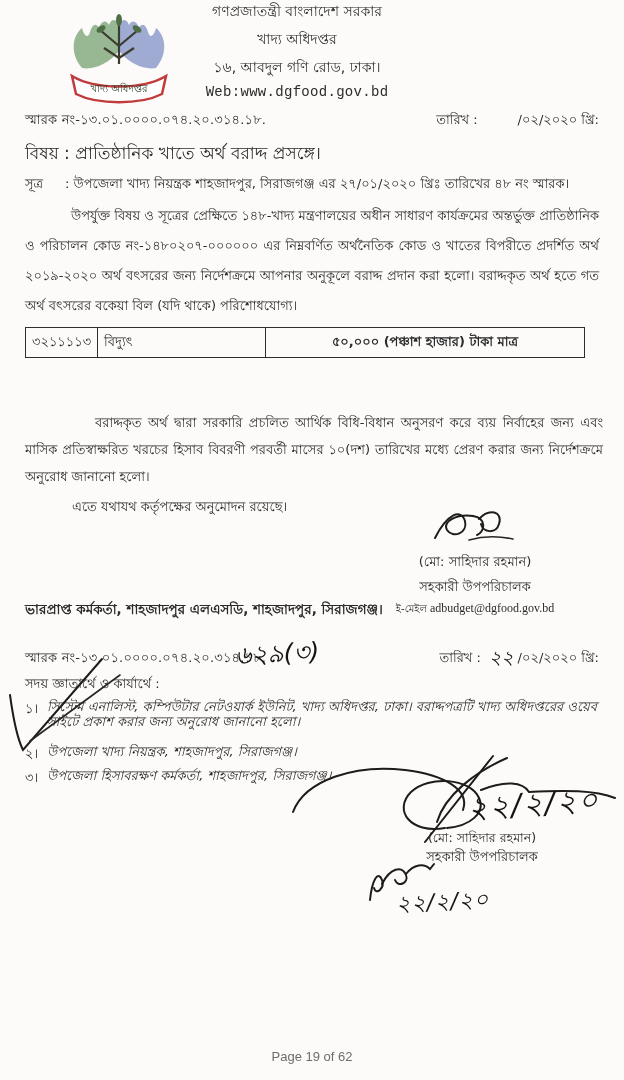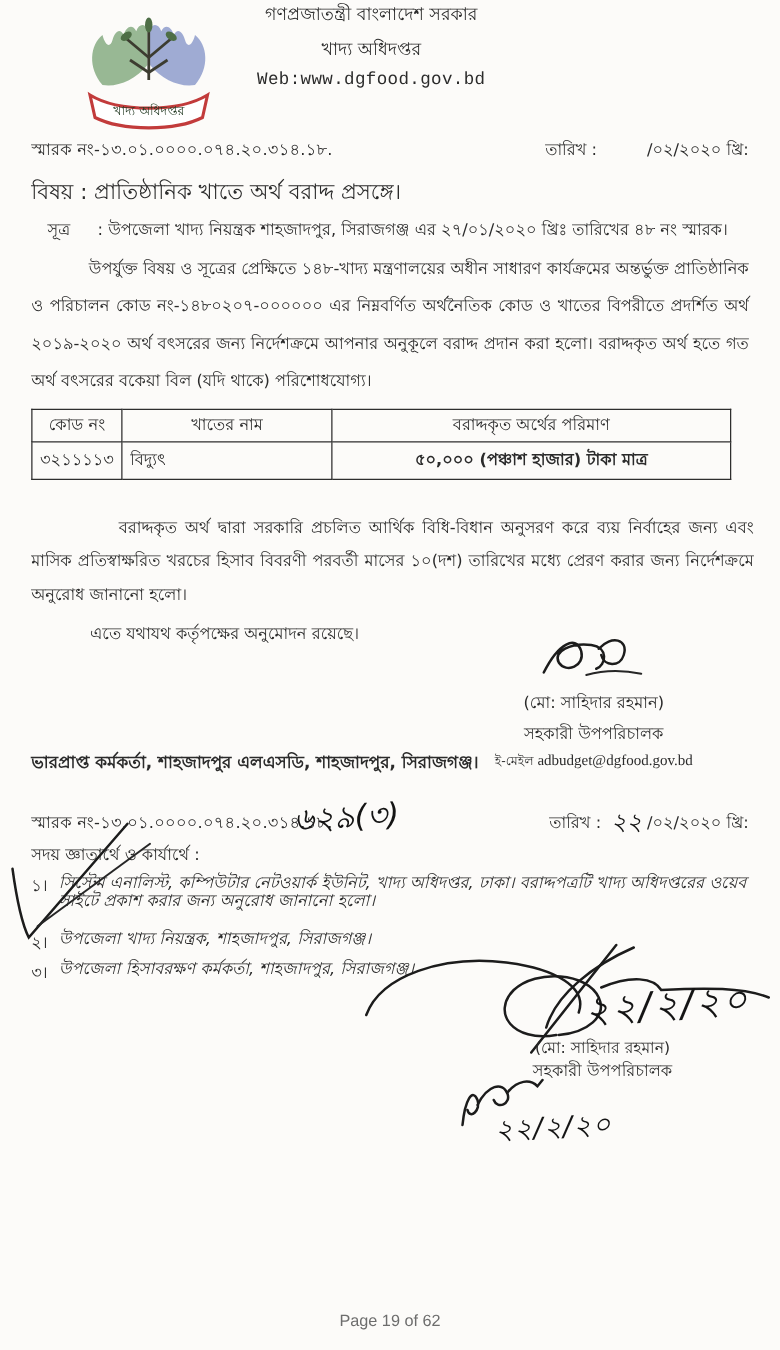--- a/index.html
+++ b/index.html
@@ -18,21 +18,21 @@
   .org-l2{ font-size:14px; }
   .org-l3{ font-size:14px; }
   .org-l4{ font-size:14px; }
   .org-l5{ font-size:14px; font-family:Liberation Mono, monospace; letter-spacing:.3px; }
   
   .memo{ left:25px; width:574px; display:flex; align-items:flex-start; font-size:13px; }
   .memo .num{ letter-spacing:.2px; }
   .memo .date-grp{ margin-left:auto; display:flex; }
   .memo .date-label{ margin-right:40px; }
   .subject{ left:25px; top:140px; font-size:17px; }
-  .refline{ left:38px; top:174px; font-size:13px; display:flex; }
+  .refline{ left:25px; top:174px; font-size:13px; display:flex; }
   .refline .ref-label{ width:40px; }
   .para{ left:25px; width:574px; font-size:13px; text-align:justify; }
   .para1{ top:201px; line-height:30px; text-indent:46px; }
   .para2{ top:409px; line-height:27px; text-indent:70px; width:578px; }
   
   table.alloc{ left:25px; top:327px; position:absolute; width:560px; border-collapse:collapse; font-size:13px; }
   table.alloc th, table.alloc td{ border:1.5px solid #2e2e2e; padding:2px 6px; }
   table.alloc th{ font-weight:normal; text-align:center; height:26px; }
   td.code{ width:70px; text-align:center; }
   td.khat{ width:168px; }
@@ -93,20 +93,21 @@
       </g>
 
       <path d="M12 70 C35 84 83 84 106 70 L102 88 C80 99 38 99 16 88 Z" fill="#ffffff" stroke="#c23b3b" stroke-width="2.5"></path>
       <text x="59" y="86" text-anchor="middle" font-size="10" fill="#233a23">খাদ্য অধিদপ্তর</text>
     </svg>
   </div>
 
   <div class="abs org">
     <div class="org-l1">গণপ্রজাতন্ত্রী বাংলাদেশ সরকার</div>
     <div class="org-l2">খাদ্য অধিদপ্তর</div>
+    <div class="org-l4">১৬, আবদুল গণি রোড, ঢাকা।</div>
     <div class="org-l5">Web:www.dgfood.gov.bd</div>
   </div>
 
   <div class="abs memo" style="top:110px;">
     <span class="num">স্মারক নং-১৩.০১.০০০০.০৭৪.২০.৩১৪.১৮.</span>
     <span class="date-grp">
       <span class="date-label">তারিখ :</span>
       <span>/০২/২০২০ খ্রি:</span>
     </span>
   </div>
@@ -118,25 +119,20 @@
 
   <div class="abs refline">
     <span class="ref-label">সূত্র</span>
     <span>: উপজেলা খাদ্য নিয়ন্ত্রক শাহজাদপুর, সিরাজগঞ্জ এর ২৭/০১/২০২০ খ্রিঃ তারিখের ৪৮ নং স্মারক।</span>
   </div>
 
   <div class="abs para para1">উপর্যুক্ত বিষয় ও সূত্রের প্রেক্ষিতে ১৪৮-খাদ্য মন্ত্রণালয়ের অধীন সাধারণ কার্যক্রমের অন্তর্ভুক্ত প্রাতিষ্ঠানিক ও পরিচালন কোড নং-১৪৮০২০৭-০০০০০০ এর নিম্নবর্ণিত অর্থনৈতিক কোড ও খাতের বিপরীতে প্রদর্শিত অর্থ ২০১৯-২০২০ অর্থ বৎসরের জন্য নির্দেশক্রমে আপনার অনুকূলে বরাদ্দ প্রদান করা হলো।  বরাদ্দকৃত অর্থ হতে গত অর্থ বৎসরের বকেয়া বিল (যদি থাকে) পরিশোধযোগ্য।</div>
 
   <table class="alloc">
     <tbody>
-        <tr>
-      <th>কোড নং</th>
-      <th>খাতের নাম</th>
-      <th>বরাদ্দকৃত অর্থের পরিমাণ</th>
-    </tr>
     <tr>
       <td class="code">৩২১১১১৩</td>
       <td class="khat">বিদ্যুৎ</td>
       <td class="amount">৫০,০০০ (পঞ্চাশ হাজার) টাকা মাত্র</td>
     </tr>
   </tbody>
     </table>
 
   <div class="abs para para2">বরাদ্দকৃত অর্থ দ্বারা সরকারি প্রচলিত আর্থিক বিধি-বিধান অনুসরণ করে ব্যয় নির্বাহের জন্য এবং  মাসিক প্রতিস্বাক্ষরিত খরচের হিসাব বিবরণী পরবর্তী মাসের ১০(দশ) তারিখের মধ্যে প্রেরণ করার জন্য নির্দেশক্রমে অনুরোধ জানানো হলো।</div>
 

